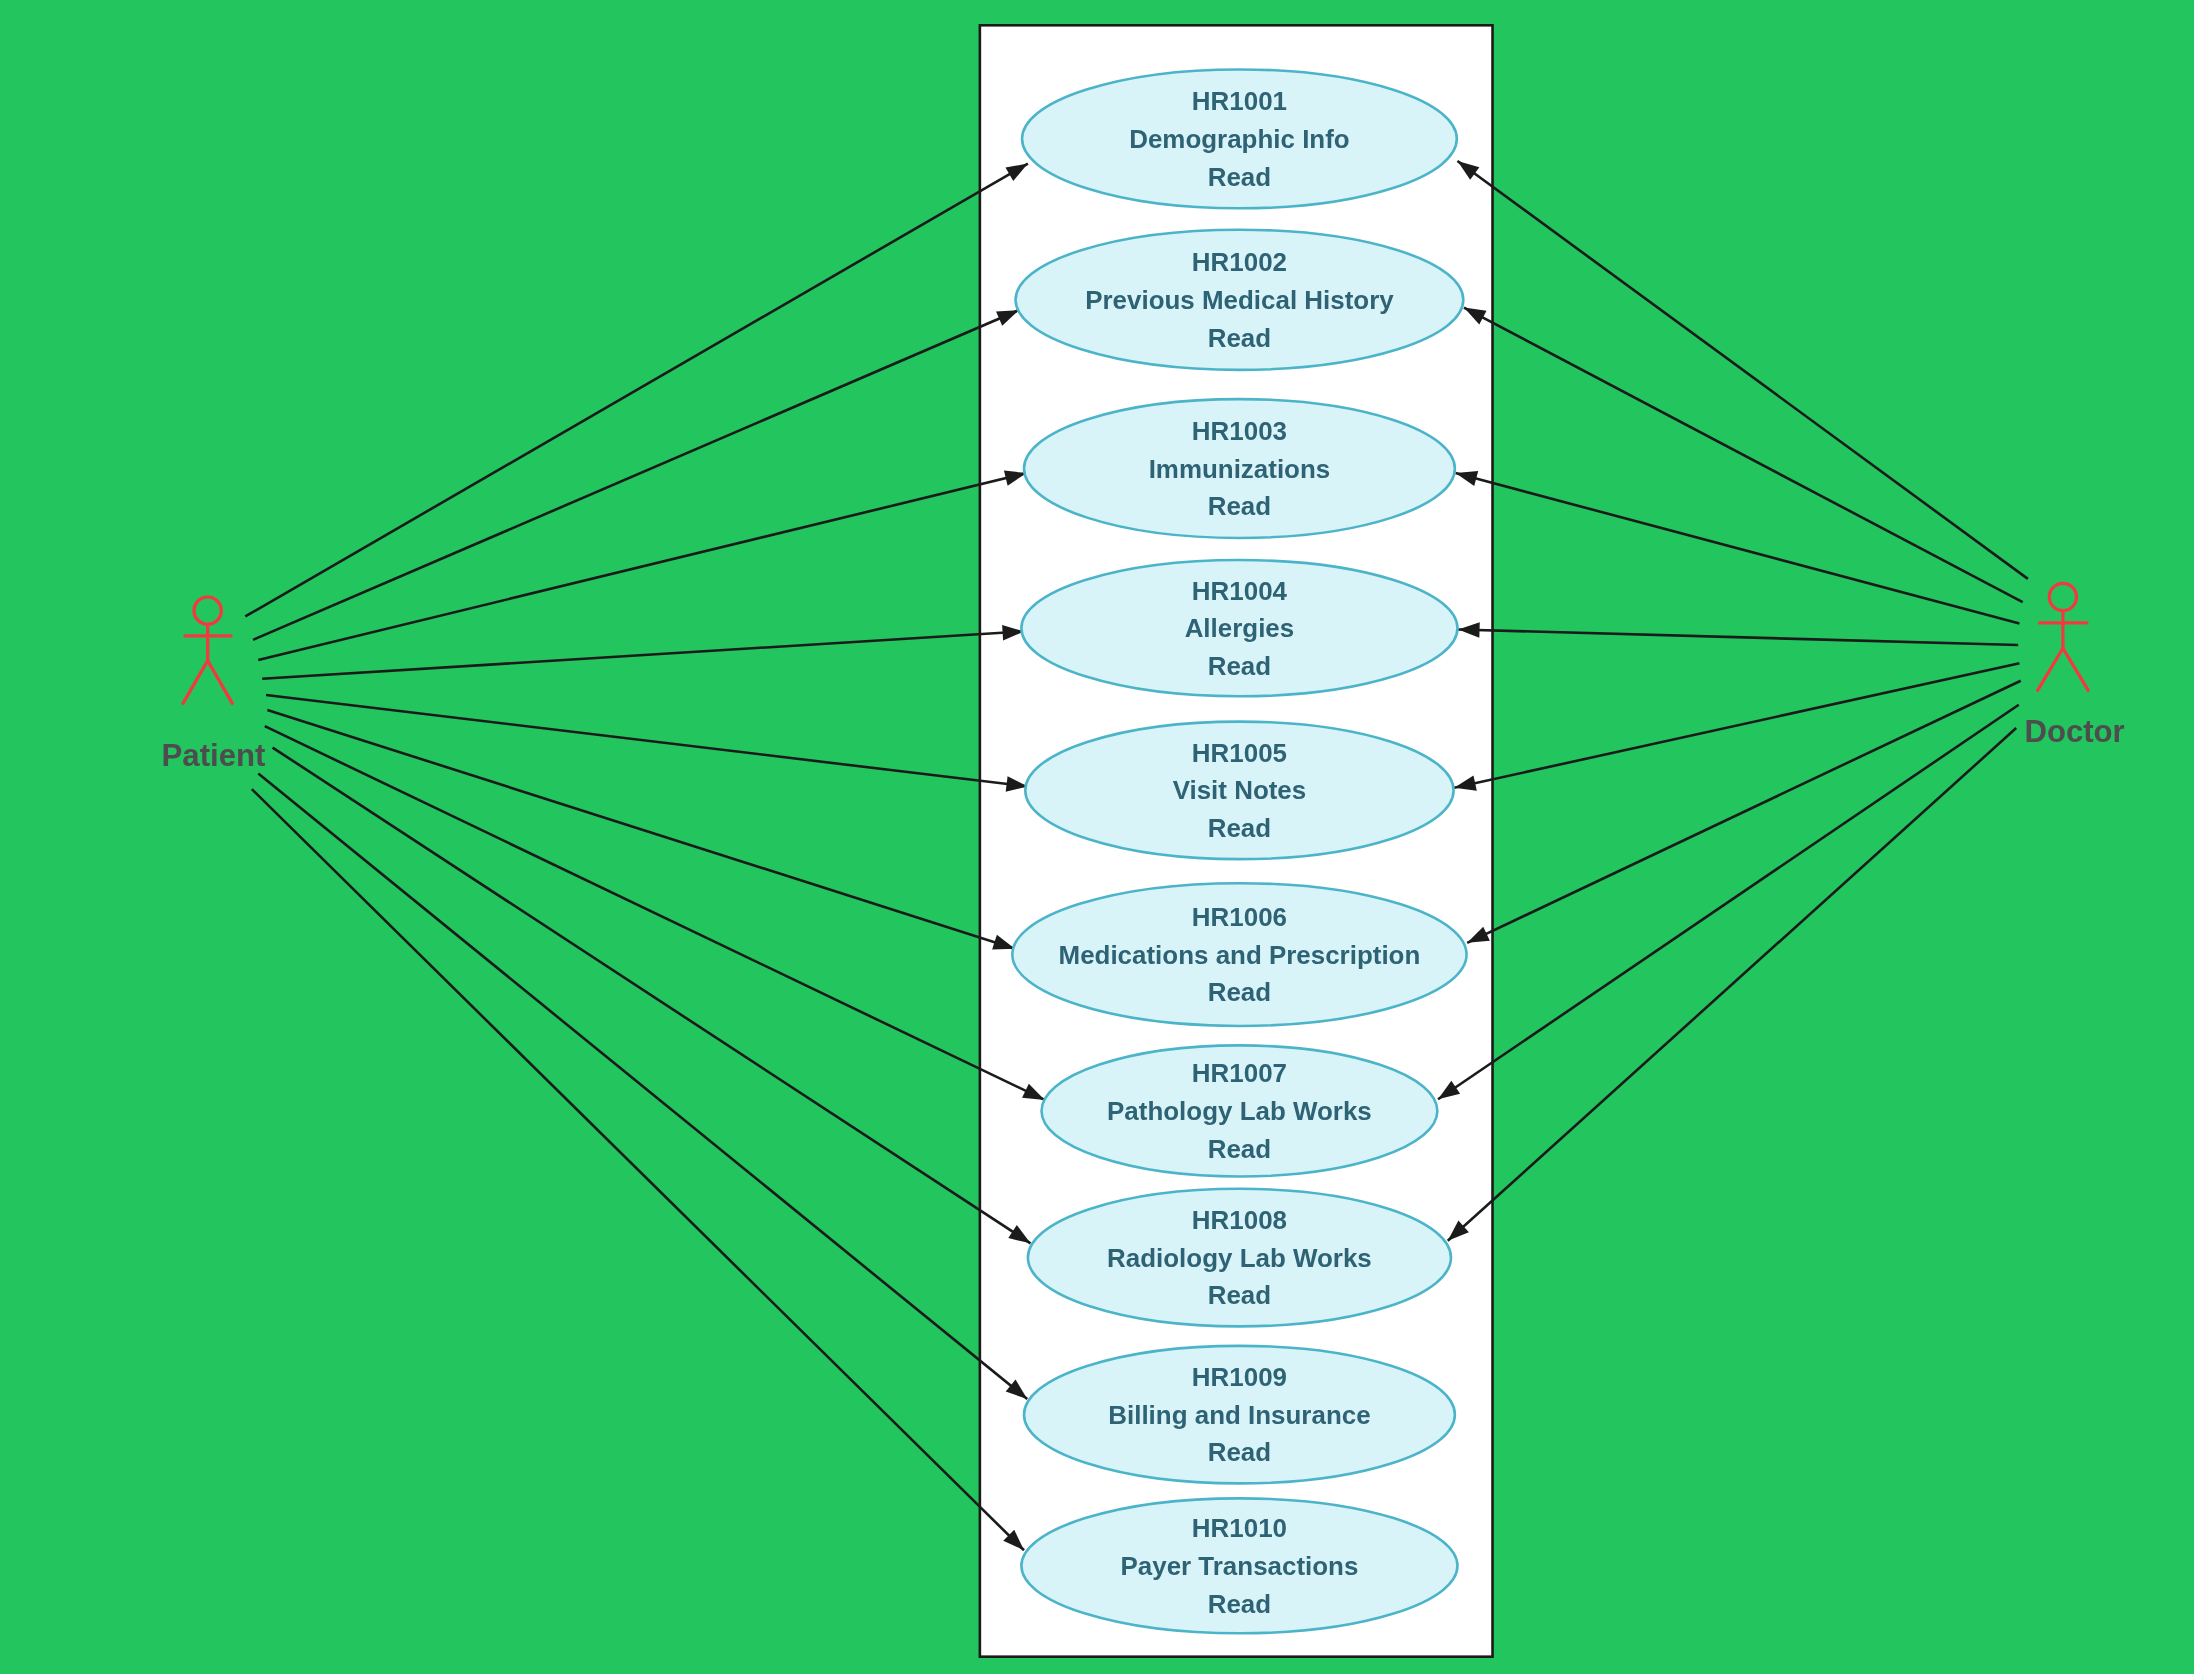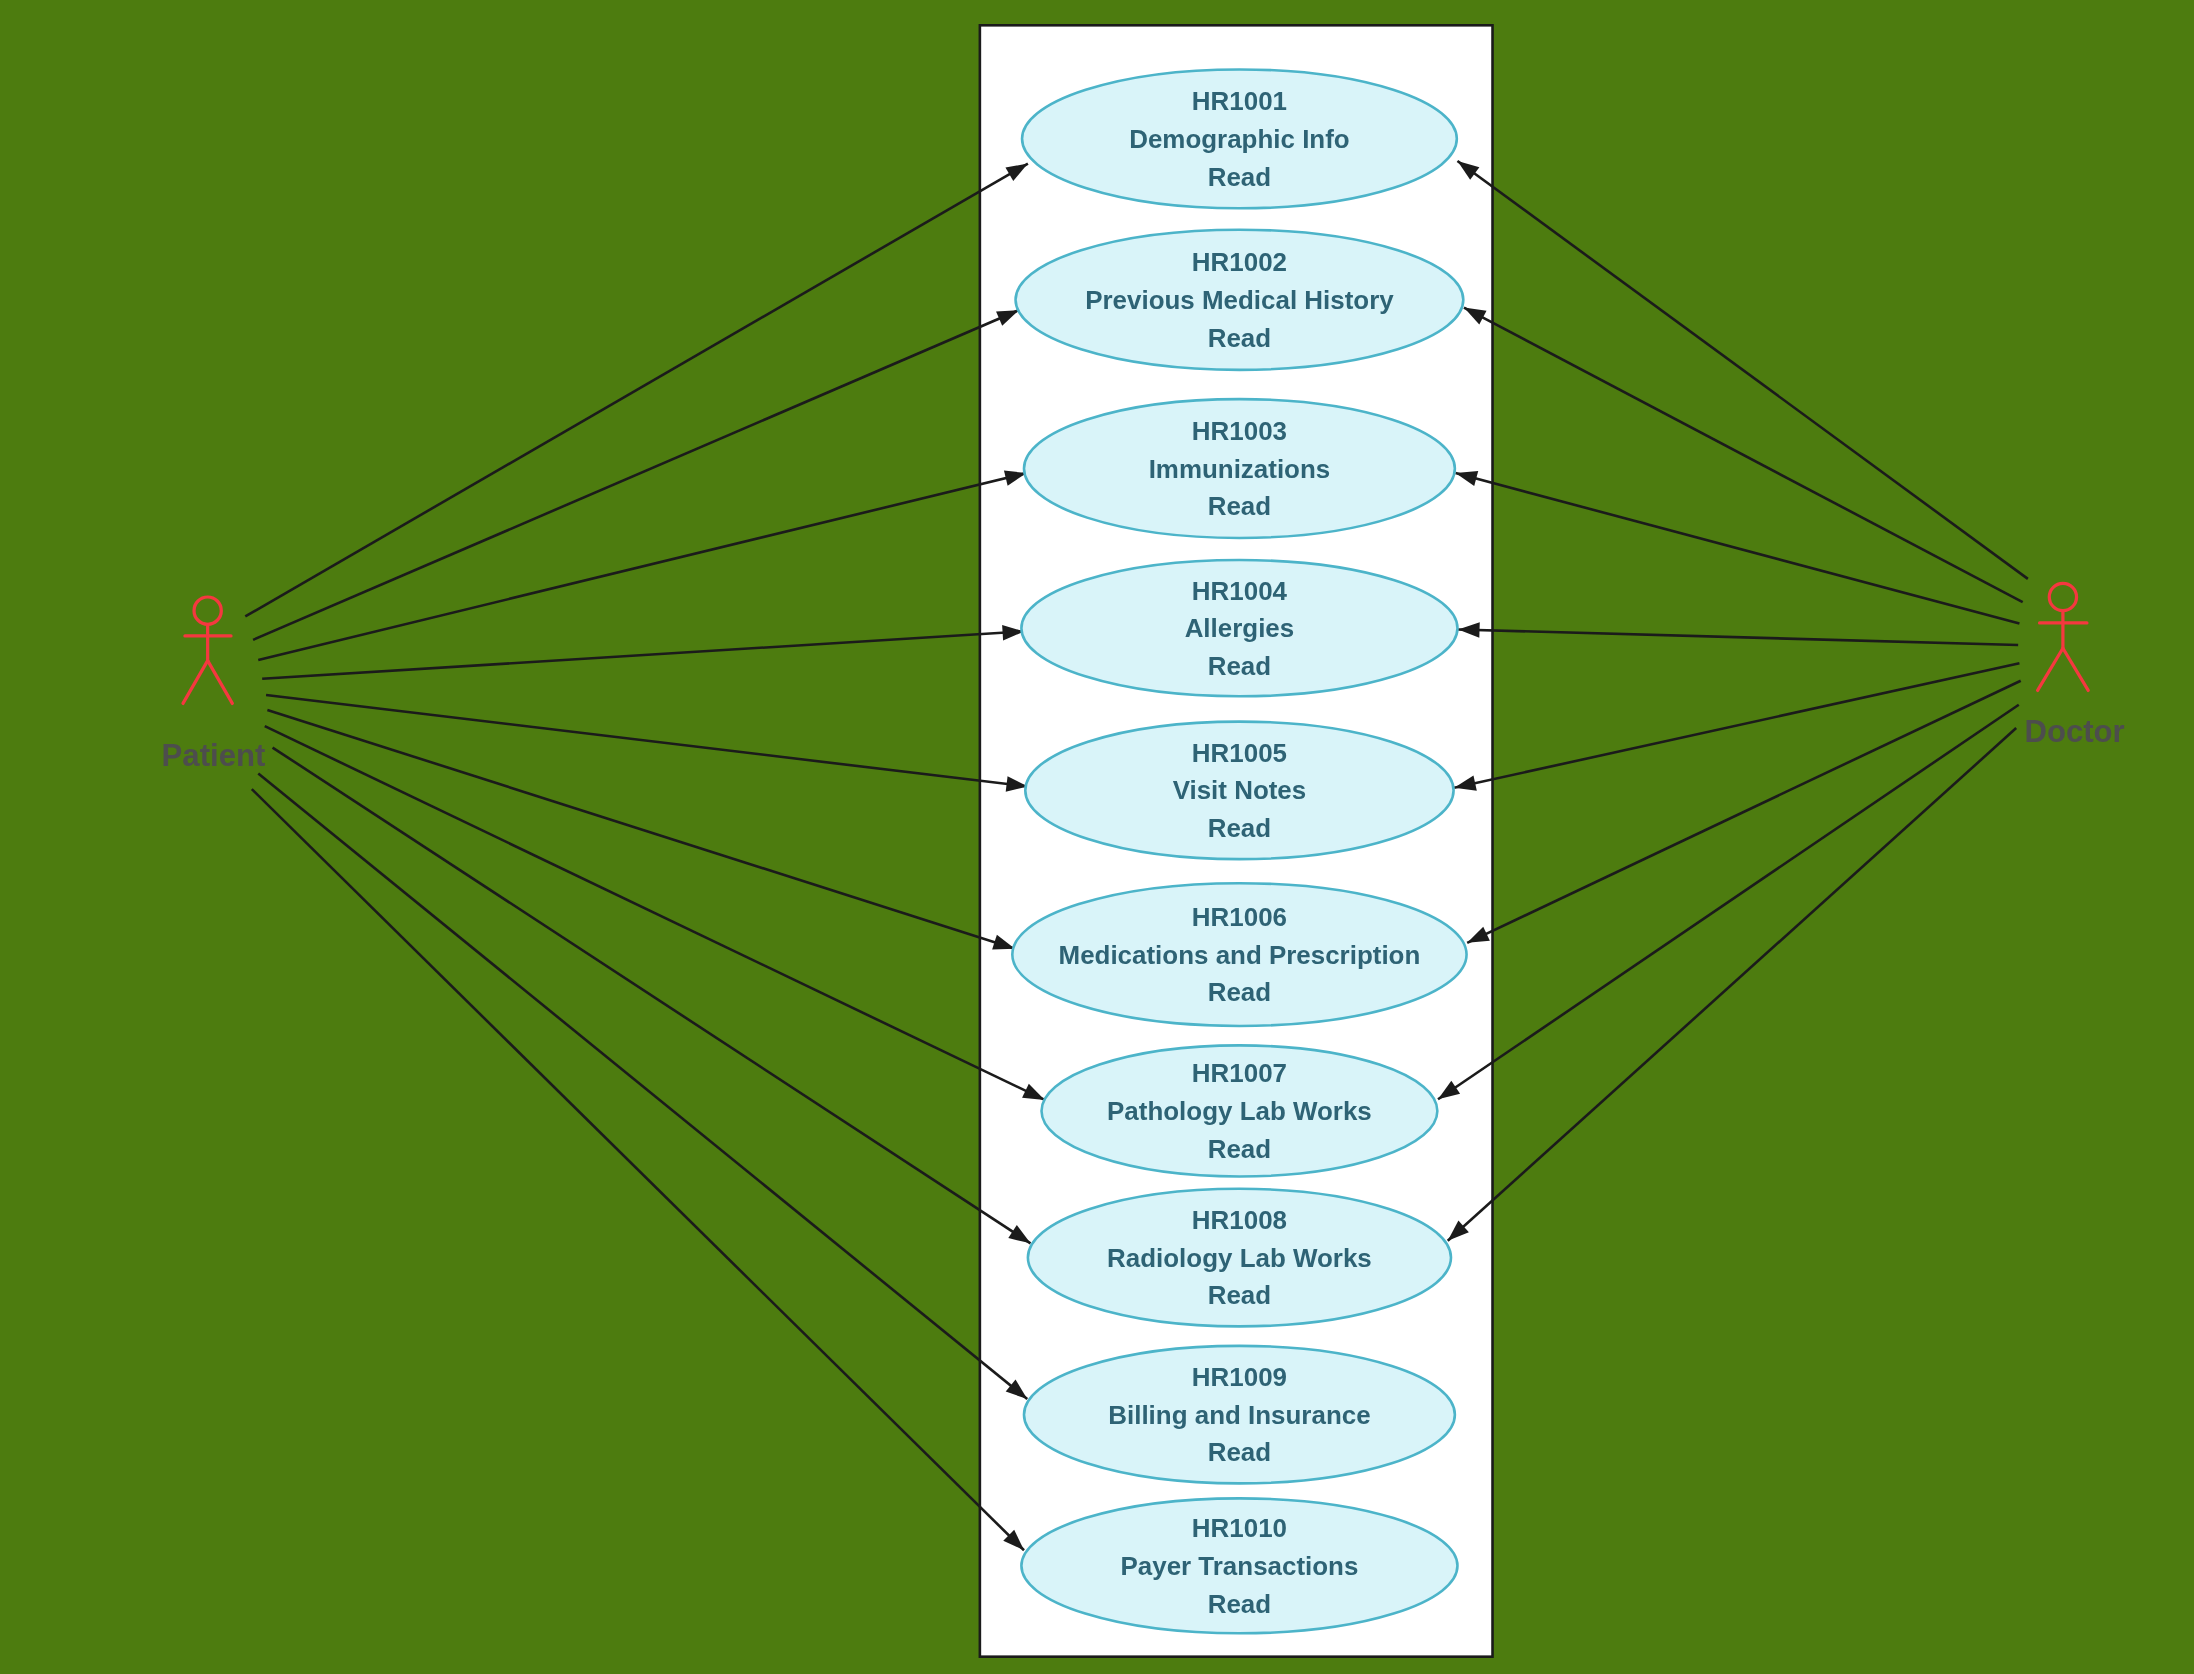--- a/index.html
+++ b/index.html
@@ -2,21 +2,21 @@
 <html style="font-size:10.4px"><head>
 <meta charset="utf-8">
 <style>
   html, body {
     margin: 0;
     padding: 0;
     background: #ffffff;
   }
   .diagram-wrap {
     width: 100%;
-    background: #4d7c0f;
+    background: #22c55e;
   }
   svg {
     display: block;
     width: 100%;
     height: auto;
     font-family: "Liberation Sans", sans-serif;
   }
   .boundary {
     fill: #ffffff;
     stroke: #1b1b1b;

